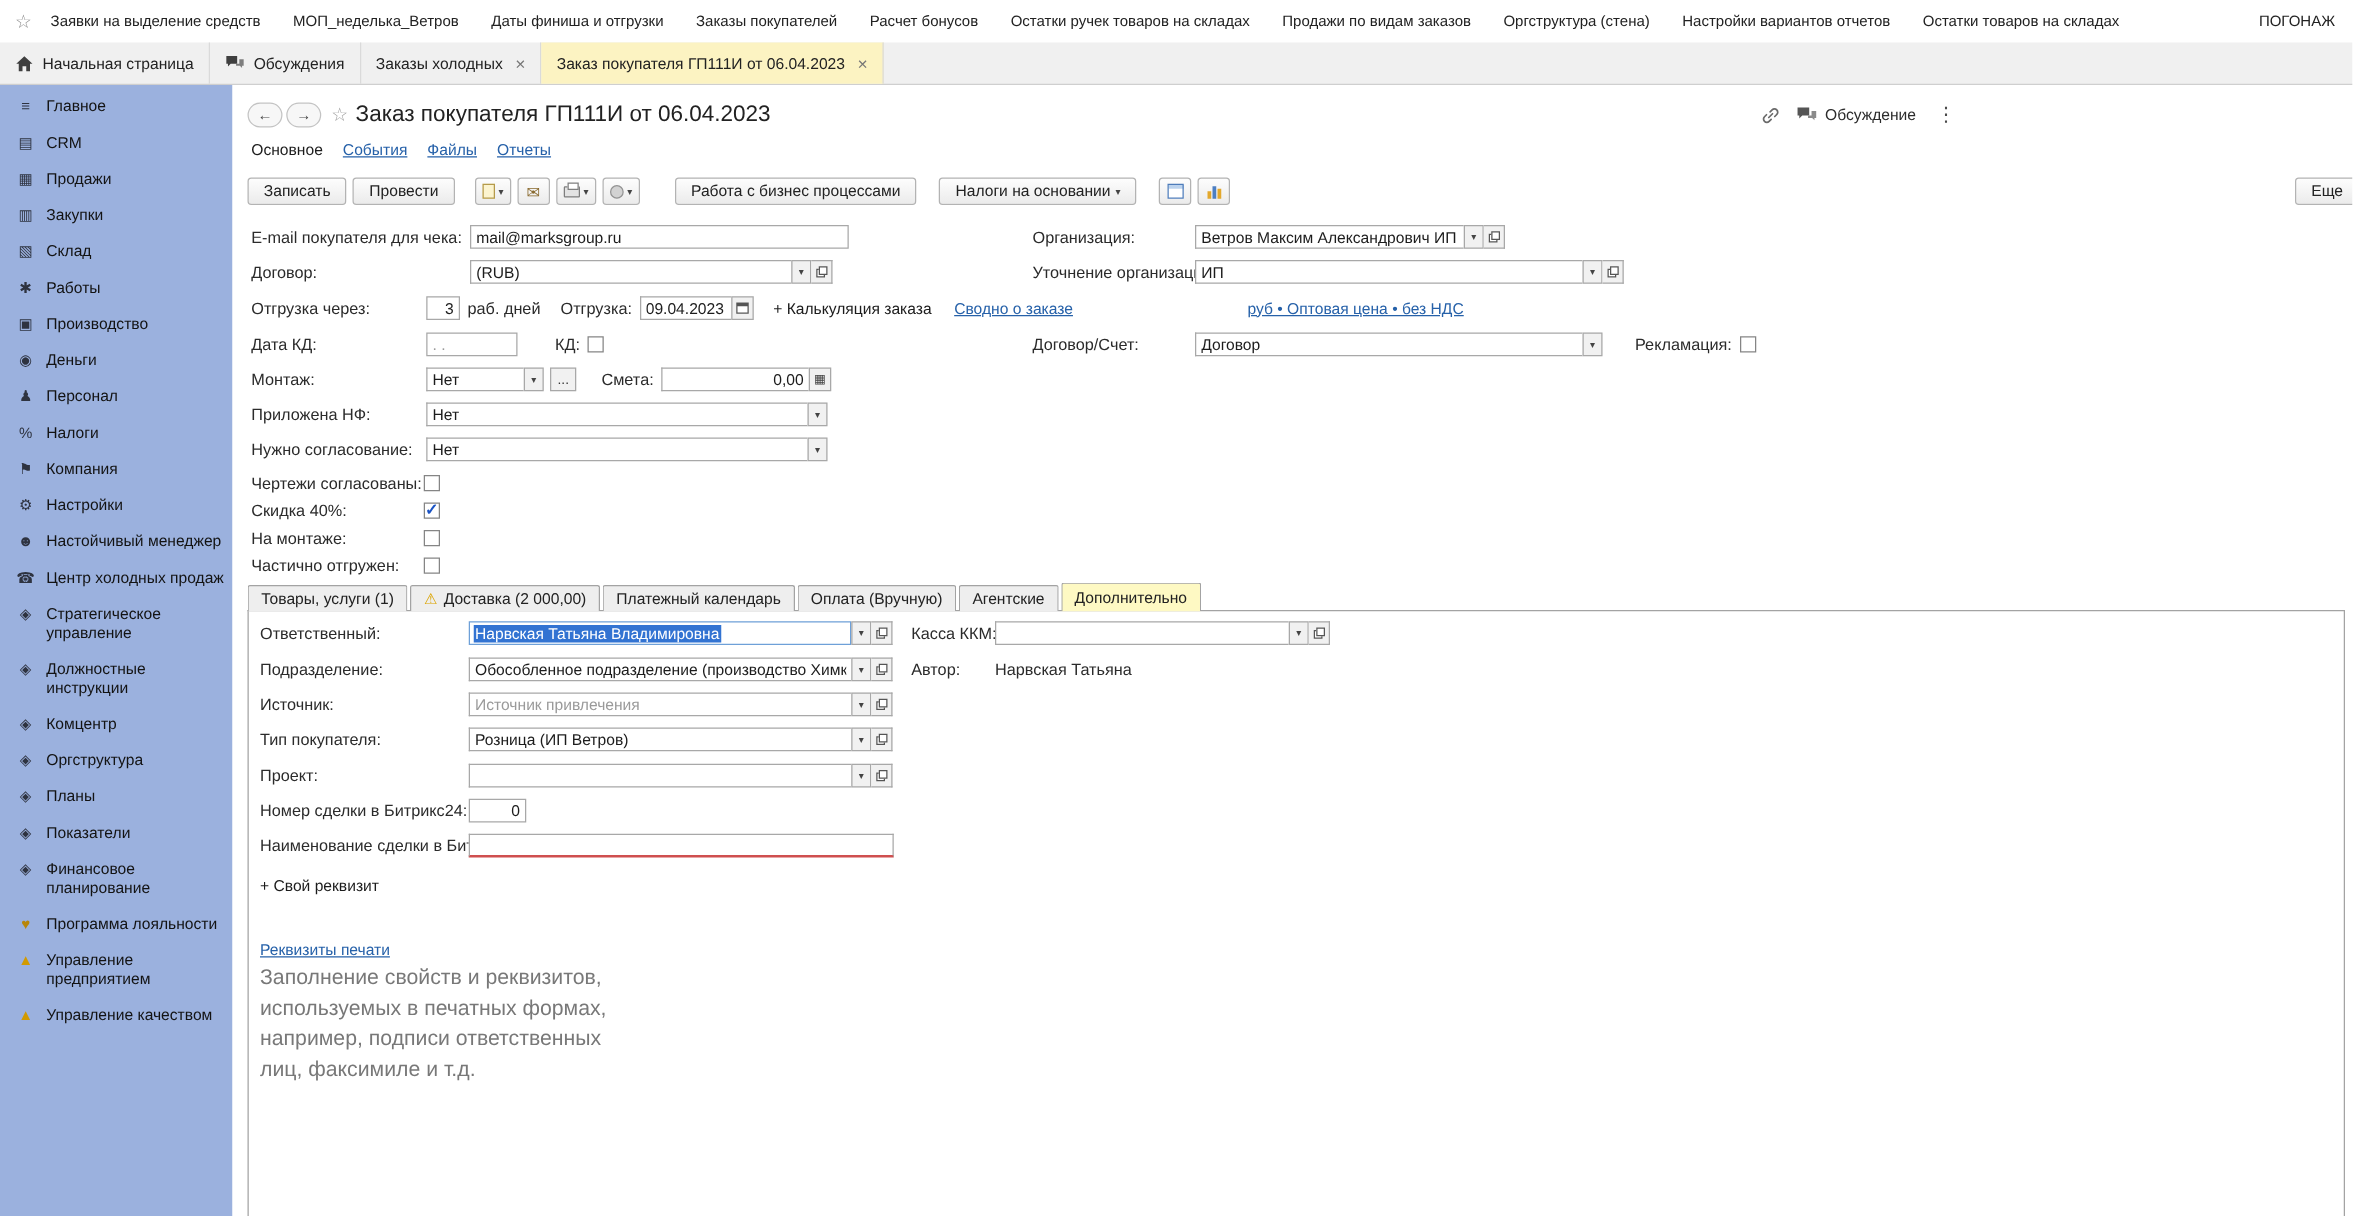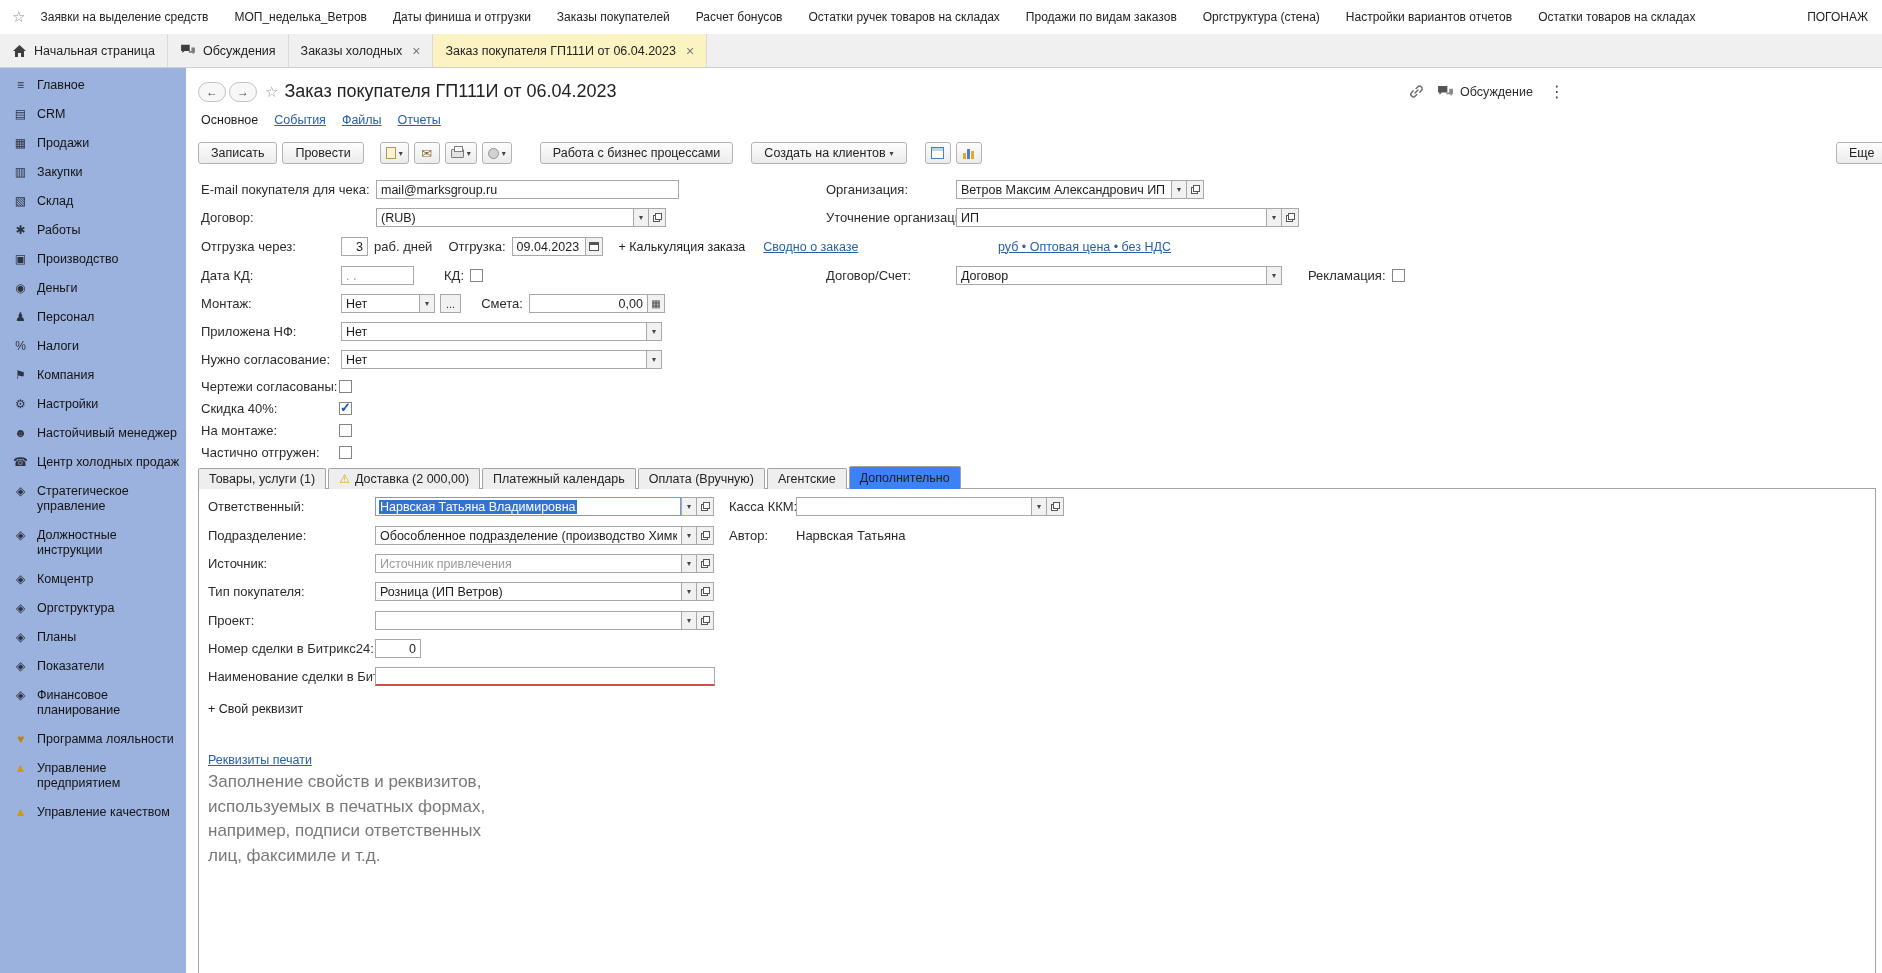--- a/index.html
+++ b/index.html
@@ -92,21 +92,21 @@
   .cb:checked::after{content:"✓";position:absolute;left:0;top:-3px;font-size:13px;font-weight:bold;color:#1a53c4}
   .fakefld{height:19px;border:1px solid #6ea0d8;display:flex;align-items:center;padding:0 3px;background:#fff}
   .seltxt{background:#3273d2;color:#fff;padding:0 1px;font-size:12.5px;white-space:nowrap}
   .req{border-bottom:2px solid #cf4f4f}
 
   
   .stabs{position:absolute;display:flex;align-items:flex-end;z-index:3}
   .stab{display:flex;align-items:center;gap:5px;height:21px;padding:0 10px;border:1px solid #a3a3a3;
         border-bottom:none;border-radius:2px 2px 0 0;background:#eeeeee;font-size:12.5px;color:#222;
         margin-right:2px;cursor:pointer;white-space:nowrap}
-  .stab.active{background:#3b82f6;height:23px}
+  .stab.active{background:#fef9c3;height:23px}
   .warn{color:#dba400;font-size:12px}
   .panel{border:1px solid #a3a3a3;border-bottom:none;background:#fff;z-index:1}
   .hint{font-size:17px;color:#787878;line-height:1.45;white-space:normal}
 </style>
 </head>
 <body>
 
 <div class="top-bar">
   <span class="fav-star">☆</span>
   <div class="top-links">
@@ -335,21 +335,21 @@
           <span class="dd-mini">▾</span>
         </button>
       <button class="ibtn">
           <span class="cir-i"></span>
           <span class="dd-mini">▾</span>
         </button>
       <span style="width:18px"></span>
       <button class="btn">Работа с бизнес процессами</button>
       <span style="width:8px"></span>
       <button class="btn">
-          <span>Создать на клиентов</span>
+          <span>Налоги на основании</span>
           <span class="dd-mini">▾</span>
         </button>
       <span style="width:8px"></span>
       <button class="ibtn">
           <span class="grid-i"></span>
         </button>
       <button class="ibtn">
           <span class="chart-i">
             <i></i>
             <i></i>

